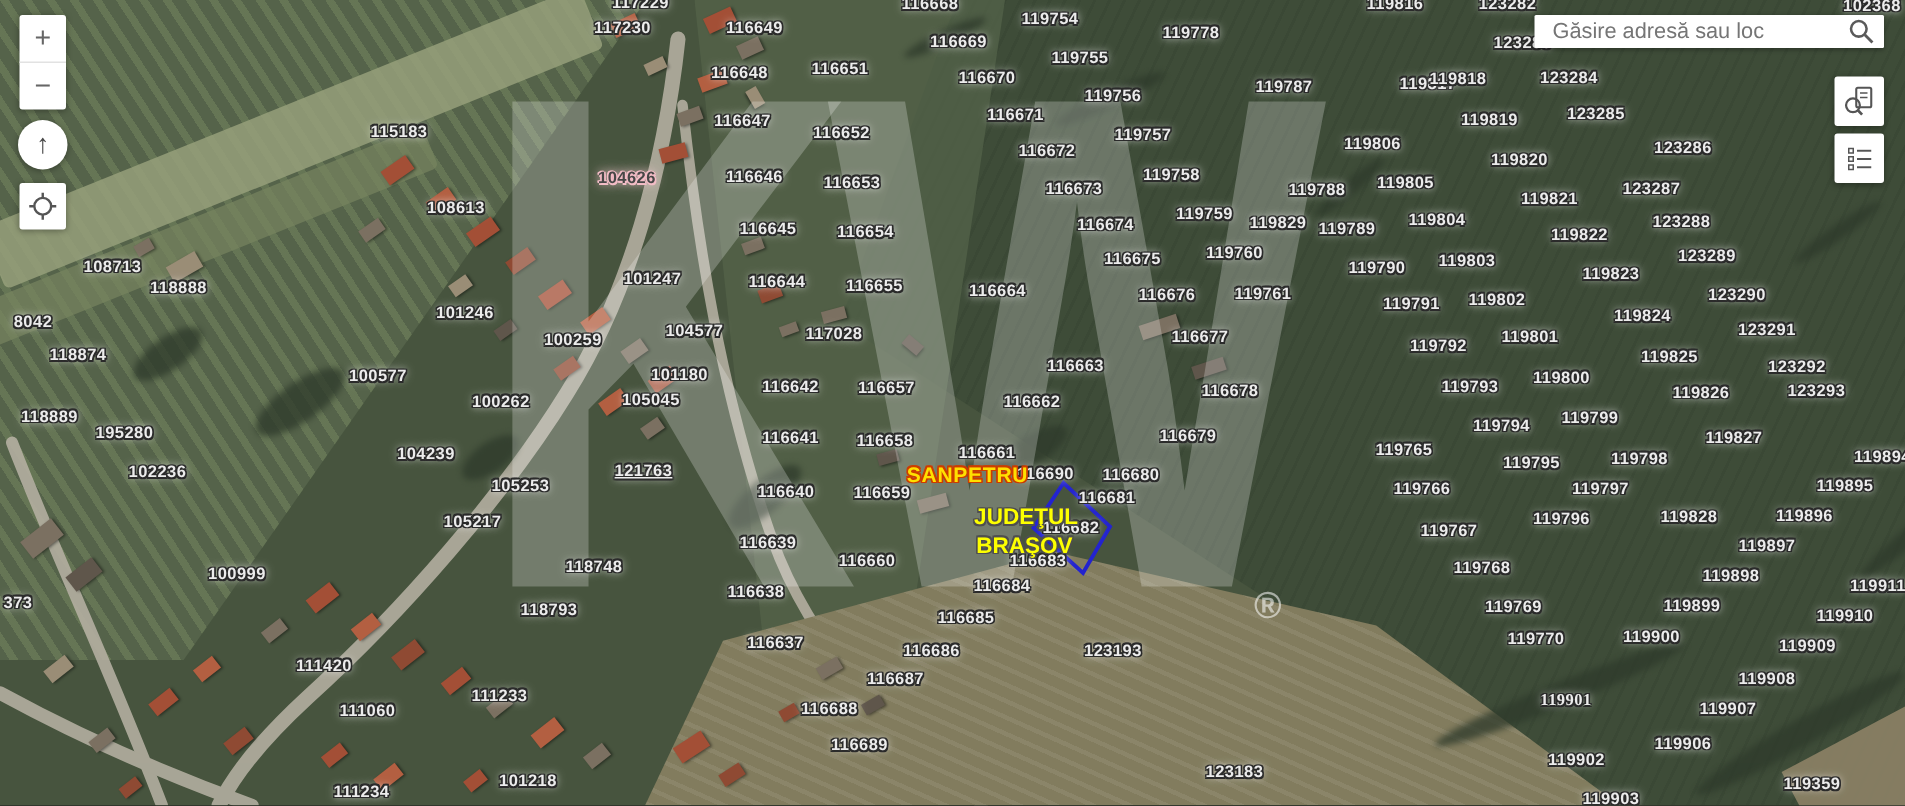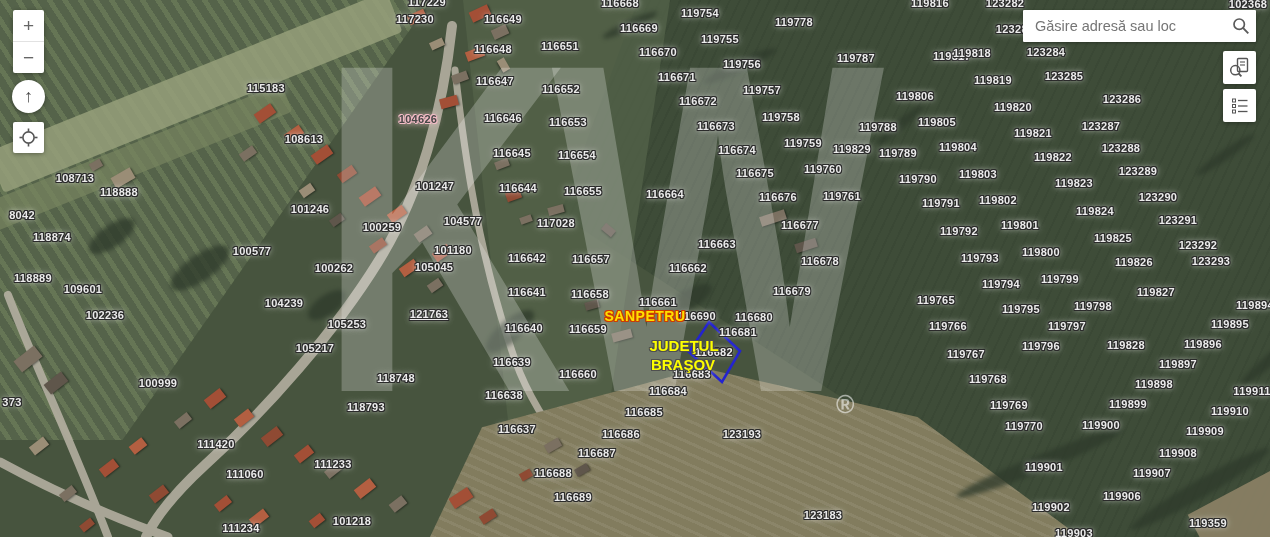--- a/index.html
+++ b/index.html
@@ -59,21 +59,21 @@
   #zoom-panel{left:13px;top:10px;width:31px;background:#fff;border-radius:2px;
     box-shadow:0 1px 4px rgba(0,0,0,.35);}
   .zbtn{width:31px;height:31px;display:flex;align-items:center;justify-content:center;
     font-size:19px;color:#666;cursor:pointer;}
   #zoom-divider{height:1px;background:#e2e2e2;}
   #compass-btn{left:12px;top:80px;width:33px;height:33px;border-radius:50%;background:#fff;
     box-shadow:0 1px 4px rgba(0,0,0,.35);display:flex;align-items:center;justify-content:center;
     font-size:18px;color:#4a4a4a;cursor:pointer;font-weight:bold;}
   #locate-btn{left:13px;top:122px;width:31px;height:31px;background:#fff;border-radius:2px;
     box-shadow:0 1px 4px rgba(0,0,0,.35);display:flex;align-items:center;justify-content:center;cursor:pointer;}
-  #search-box{left:1023px;top:10px;width:233px;height:32px;background:#fff;border-radius:1px;
+  #search-box{left:1023px;top:10px;width:233px;height:22px;background:#fff;border-radius:1px;
     box-shadow:0 1px 3px rgba(0,0,0,.3);display:flex;align-items:center;}
   #search-input{flex:1;border:0;outline:0;height:25px;margin-left:10px;font-size:14.5px;
     font-family:"Liberation Sans",sans-serif;color:#333;background:transparent;}
   #search-input::placeholder{color:#757575;opacity:1;}
   .sqbtn{width:33px;height:33px;background:#fff;border-radius:2px;box-shadow:0 1px 4px rgba(0,0,0,.35);
     display:flex;align-items:center;justify-content:center;cursor:pointer;}
   #identify-btn{left:1223px;top:51px;}
   #legend-btn{left:1223px;top:89px;}
   #search-icon-btn{width:30px;height:29px;display:flex;align-items:center;justify-content:center;cursor:pointer;}
 </style>
@@ -191,21 +191,21 @@
       <div class="plabel" style="left: 52px; top: 237px;">118874</div>
       <div class="plabel" style="left: 435px; top: 186px;">101247</div>
       <div class="plabel" style="left: 310px; top: 209px;">101246</div>
       <div class="plabel" style="left: 463px; top: 221px;">104577</div>
       <div class="plabel" style="left: 382px; top: 227px;">100259</div>
       <div class="plabel" style="left: 252px; top: 251px;">100577</div>
       <div class="plabel" style="left: 453px; top: 250px;">101180</div>
       <div class="plabel" style="left: 434px; top: 267px;">105045</div>
       <div class="plabel" style="left: 334px; top: 268px;">100262</div>
       <div class="plabel" style="left: 33px; top: 278px;">118889</div>
-      <div class="plabel" style="left: 83px; top: 289px;">109601</div>
+      <div class="plabel" style="left: 83px; top: 289px;">195280</div>
       <div class="plabel" style="left: 284px; top: 303px;">104239</div>
       <div class="plabel" style="left: 105px; top: 315px;">102236</div>
       <div class="plabel" style="left: 347px; top: 324px;">105253</div>
       <div class="plabel" style="left: 429px; top: 314px; text-decoration: underline;">121763</div>
       <div class="plabel" style="left: 315px; top: 348px;">105217</div>
       <div class="plabel" style="left: 158px; top: 383px; text-align: right;">100999</div>
       <div class="plabel" style="left: 12px; top: 402px;">373</div>
       <div class="plabel" style="left: 396px; top: 378px;">118748</div>
       <div class="plabel" style="left: 366px; top: 407px;">118793</div>
       <div class="plabel" style="left: 216px; top: 444px;">111420</div>
@@ -330,21 +330,21 @@
       <div class="plabel" style="left: 988px; top: 379px;">119768</div>
       <div class="plabel" style="left: 1154px; top: 384px;">119898</div>
       <div class="plabel" style="left: 1252px; top: 391px;">119911</div>
       <div class="plabel" style="left: 1009px; top: 405px;">119769</div>
       <div class="plabel" style="left: 1128px; top: 404px;">119899</div>
       <div class="plabel" style="left: 1230px; top: 411px;">119910</div>
       <div class="plabel" style="left: 1024px; top: 426px;">119770</div>
       <div class="plabel" style="left: 1101px; top: 425px;">119900</div>
       <div class="plabel" style="left: 1205px; top: 431px;">119909</div>
       <div class="plabel" style="left: 1178px; top: 453px;">119908</div>
-      <div class="plabel" style="left: 1044px; top: 467px;">119901</div>
+      <div class="plabel" style="left: 1044px; top: 467px; font-family: Liberation Serif, serif;">119901</div>
       <div class="plabel" style="left: 1152px; top: 473px;">119907</div>
       <div class="plabel" style="left: 1122px; top: 496px;">119906</div>
       <div class="plabel" style="left: 1051px; top: 507px;">119902</div>
       <div class="plabel" style="left: 1208px; top: 523px;">119359</div>
       <div class="plabel" style="left: 1074px; top: 533px;">119903</div>
     </div>
   <div id="place-layer">
       <div class="place locality" style="left: 645px; top: 316px;">SANPETRU</div>
       <div class="place county" style="left: 684px; top: 345px;">JUDEŢUL</div>
       <div class="place county" style="left: 683px; top: 364px;">BRAŞOV</div>

